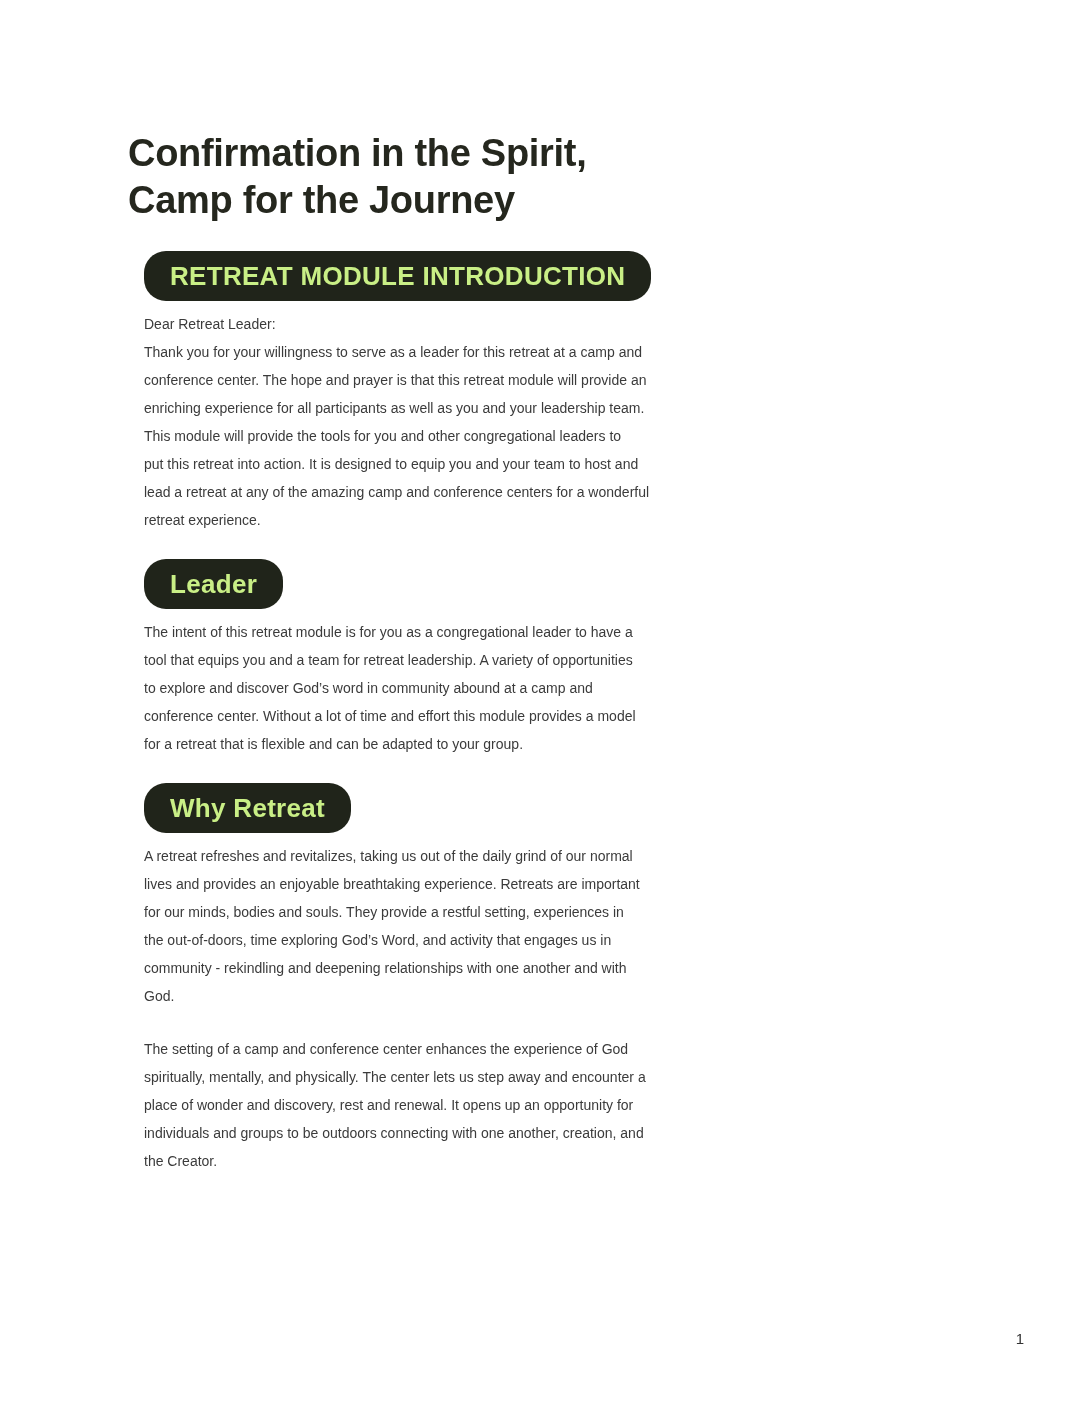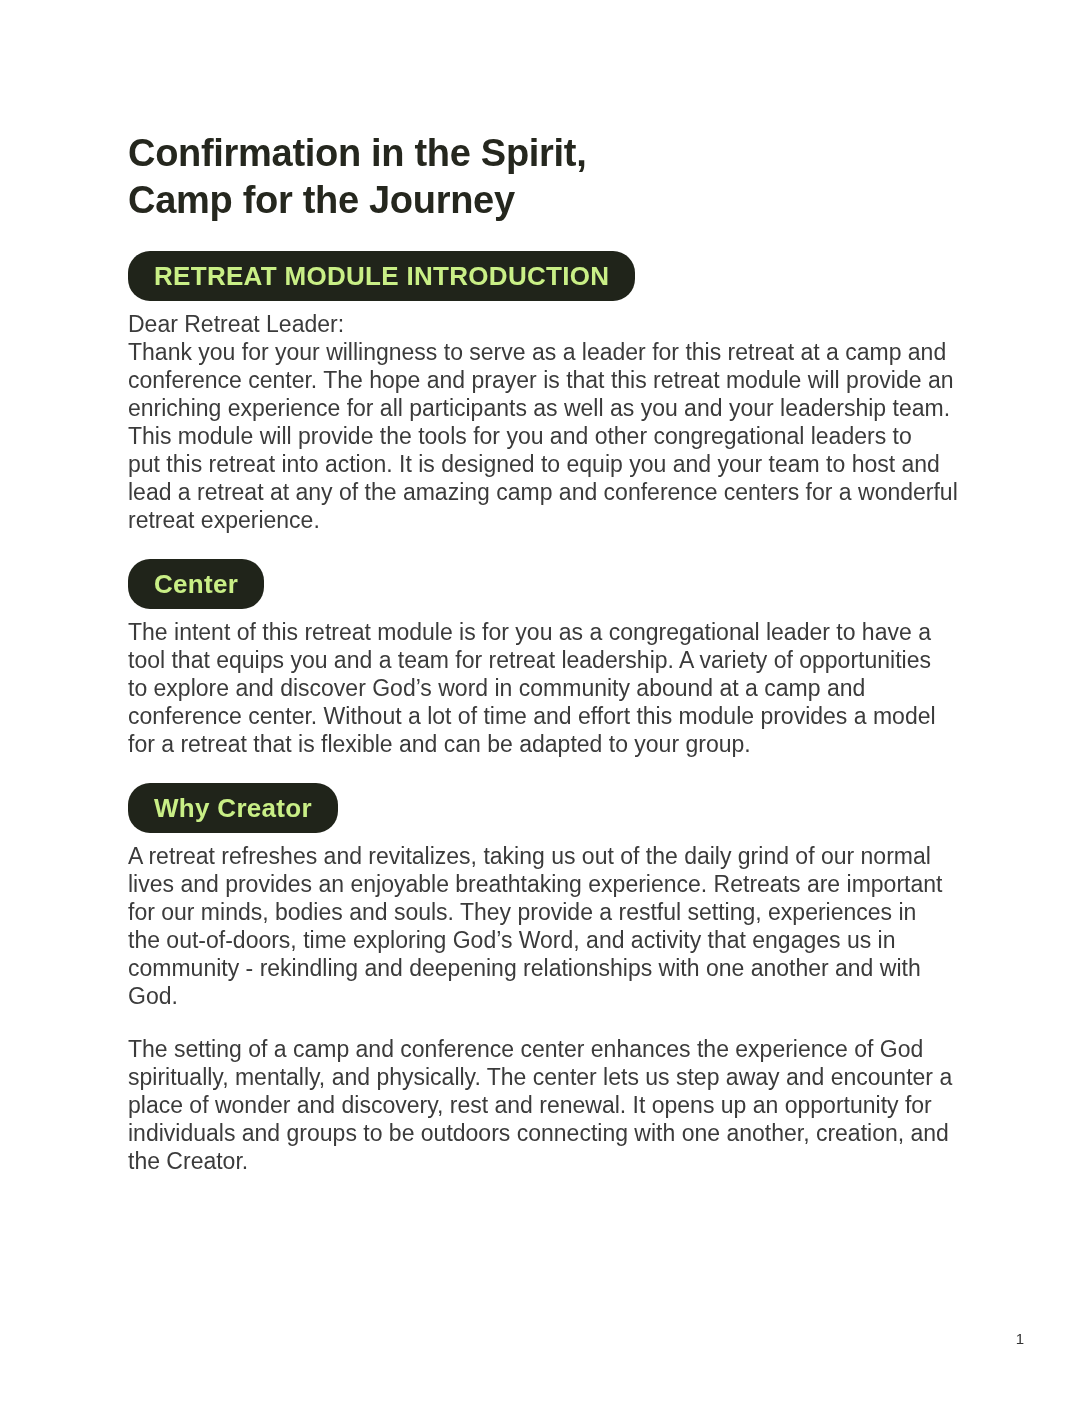--- a/index.html
+++ b/index.html
@@ -21,35 +21,35 @@
     overflow: hidden;
   }
   .doc-title {
     margin: 0 0 27px 0;
     font-size: 38px;
     line-height: 47px;
     font-weight: 800;
     letter-spacing: -0.3px;
     color: var(--title-text);
   }
-  .doc-section { margin: 0; }
+  .doc-section { margin: 16px; }
   .badge {
     display: inline-block;
     background: var(--badge-bg);
     color: var(--badge-text);
     font-weight: 800;
     font-size: 26px;
     line-height: 26px;
     padding: 12px 26px;
     border-radius: 22px;
     letter-spacing: 0.3px;
   }
   .body-para {
     margin: 9px 0 25px 0;
-    font-size: 23px;
+    font-size: 14px;
     line-height: 28px;
     color: var(--body-text);
     white-space: pre-line;
     max-width: 840px;
   }
   .page-number {
     position: absolute;
     right: 64px;
     bottom: 61px;
     font-size: 15px;
@@ -69,30 +69,30 @@
 Thank you for your willingness to serve as a leader for this retreat at a camp and
 conference center. The hope and prayer is that this retreat module will provide an
 enriching experience for all participants as well as you and your leadership team.
 This module will provide the tools for you and other congregational leaders to
 put this retreat into action. It is designed to equip you and your team to host and
 lead a retreat at any of the amazing camp and conference centers for a wonderful
 retreat experience.</p>
   </section>
 
   <section class="doc-section">
-    <div class="badge">Center</div>
+    <div class="badge">Leader</div>
     <p class="body-para">The intent of this retreat module is for you as a congregational leader to have a
 tool that equips you and a team for retreat leadership.  A variety of opportunities
 to explore and discover God’s word in community abound at a camp and
 conference center. Without a lot of time and effort this module provides a model
 for a retreat that is flexible and can be adapted to your group.</p>
   </section>
 
   <section class="doc-section">
-    <div class="badge">Why Creator</div>
+    <div class="badge">Why Retreat</div>
     <p class="body-para">A retreat refreshes and revitalizes, taking us out of the daily grind of our normal
 lives and provides an enjoyable breathtaking experience. Retreats are important
 for our minds, bodies and souls. They provide a restful setting, experiences in
 the out-of-doors, time exploring God’s Word, and activity that engages us in
 community - rekindling and deepening relationships with one another and with
 God.</p>
   </section>
 
   <section class="doc-section">
     <p class="body-para">The setting of a camp and conference center enhances the experience of God

